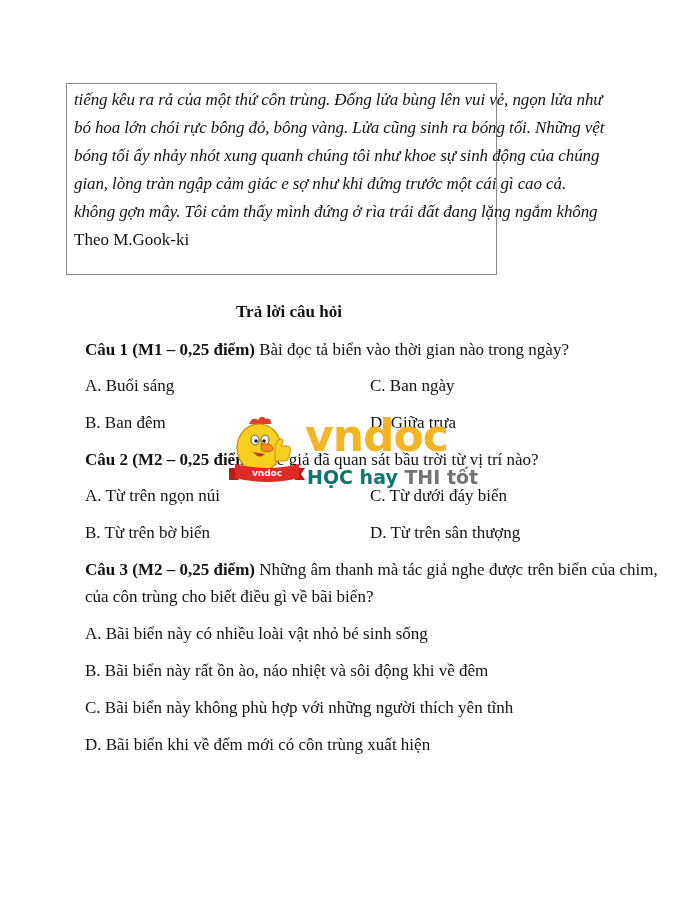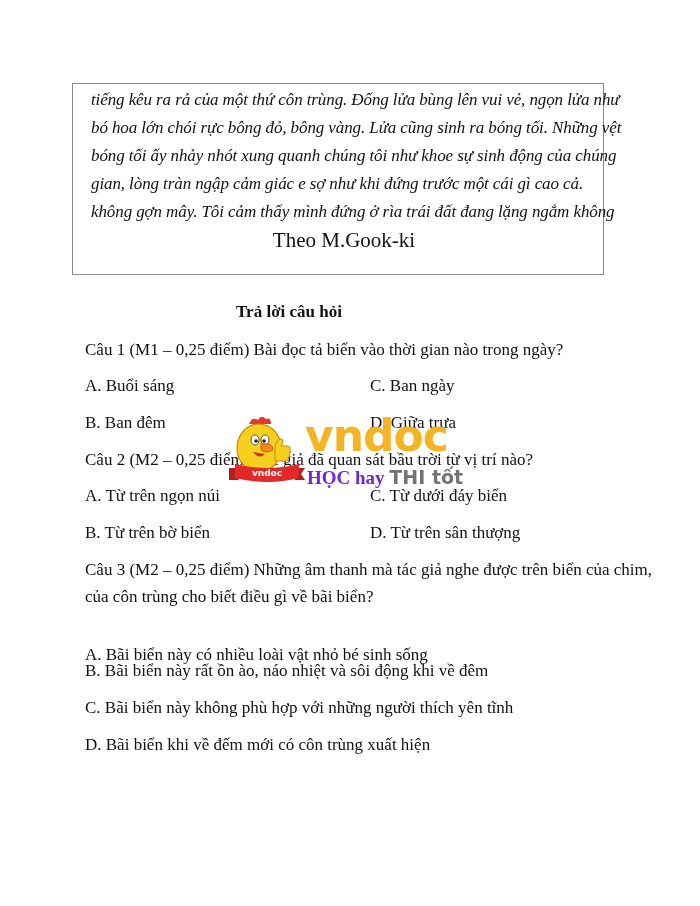--- a/index.html
+++ b/index.html
@@ -10,58 +10,58 @@
     body {
       width: 700px;
       height: 906px;
       position: relative;
       overflow: hidden;
       font-family: "Liberation Serif", "DejaVu Serif", serif;
       color: #111111;
     }
     .passage-box {
       position: absolute;
-      left: 72px;
+      left: 66px;
       top: 83px;
-      width: 532px;
+      width: 431px;
       height: 192px;
       border: 1.5px solid #8a8a8a;
       box-sizing: border-box;
-      padding: 2px 6px 0 18px;
+      padding: 2px 6px 0 7px;
     }
     .passage-line {
       font-style: italic;
       font-size: 17px;
       line-height: 28px;
       white-space: nowrap;
       letter-spacing: -0.1px;
     }
     .passage-source {
-      font-size: 21px;
+      font-size: 17px;
       line-height: 28px;
-      text-align: center;
+      text-align: left;
       padding-right: 0px;
     }
     .section-title {
       position: absolute;
       left: 0;
       width: 578px;
       top: 302px;
       text-align: center;
       font-weight: bold;
       font-size: 17px;
     }
     .q {
       position: absolute;
       left: 85px;
       font-size: 17px;
       line-height: 24px;
       white-space: nowrap;
     }
-    .q b { font-weight: normal; }
+    .q b { font-weight: bold; }
     .opt {
       position: absolute;
       font-size: 17px;
       line-height: 24px;
       white-space: nowrap;
       text-align: center;
     }
     .col-a { left: 85px; }
     .col-c { left: 370px; }
 
@@ -89,21 +89,21 @@
     .wm-slogan {
       position: absolute;
       left: 80px;
       top: 56px;
       font-family: "DejaVu Sans", sans-serif;
       font-weight: bold;
       font-size: 19px;
       line-height: 22px;
       white-space: nowrap;
     }
-    .wm-slogan .green { color: #6d28d9; font-family: Liberation Serif, serif; }
+    .wm-slogan .green { color: #0f766e; }
     .wm-slogan .red { color: #737373; }
     .wm-mascot {
       position: absolute;
       left: 0;
       top: 0;
       width: 80px;
       height: 80px;
     }
   </style>
 </head>
@@ -133,21 +133,21 @@
 </div>
 <div class="opt col-a" style="top:484px;">A. Từ trên ngọn núi</div>
 <div class="opt col-c" style="top:484px;">C. Từ dưới đáy biển</div>
 <div class="opt col-a" style="top:521px;">B. Từ trên bờ biển</div>
 <div class="opt col-c" style="top:521px;">D. Từ trên sân thượng</div>
 
 <div class="q" style="top:558px;">
   <b>Câu 3 (M2 – 0,25 điểm)</b><span> Những âm thanh mà tác giả nghe được trên biển của chim,</span>
 </div>
 <div class="q" style="top:585px;">của côn trùng cho biết điều gì về bãi biển?</div>
-<div class="opt col-a" style="top:622px;margin-top:21px;">A. Bãi biển này có nhiều loài vật nhỏ bé sinh sống</div>
+<div class="opt col-a" style="top:622px;">A. Bãi biển này có nhiều loài vật nhỏ bé sinh sống</div>
 <div class="opt col-a" style="top:659px;">B. Bãi biển này rất ồn ào, náo nhiệt và sôi động khi về đêm</div>
 <div class="opt col-a" style="top:696px;">C. Bãi biển này không phù hợp với những người thích yên tĩnh</div>
 <div class="opt col-a" style="top:733px;">D. Bãi biển khi về đếm mới có côn trùng xuất hiện</div>
 
 <div class="watermark">
   <svg class="wm-mascot" viewBox="0 0 80 80">
 
     <path d="M22 14 q3 -8 9 -4 q3 -6 8 -1 q5 -2 5 5 z" fill="#e53b2c"></path>
 
     <ellipse cx="32" cy="38" rx="22" ry="24" fill="#f6cf1f" stroke="#c98a10" stroke-width="1.2"></ellipse>

